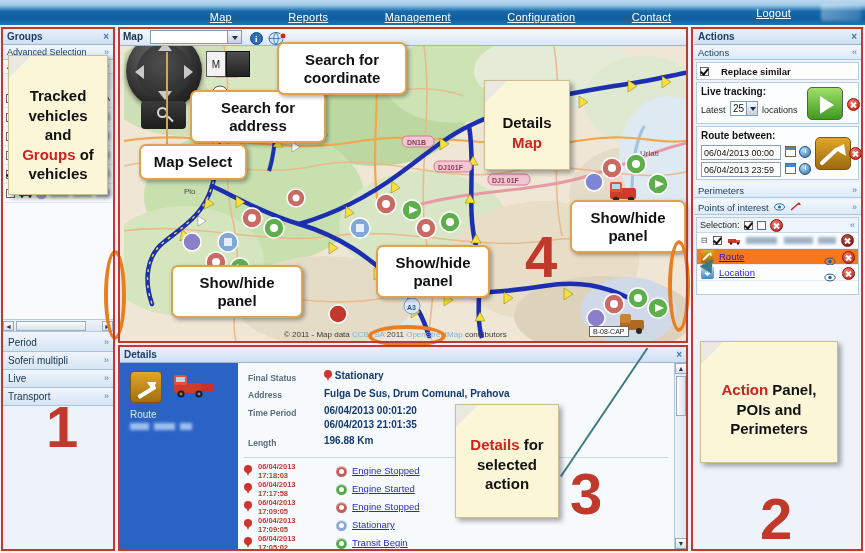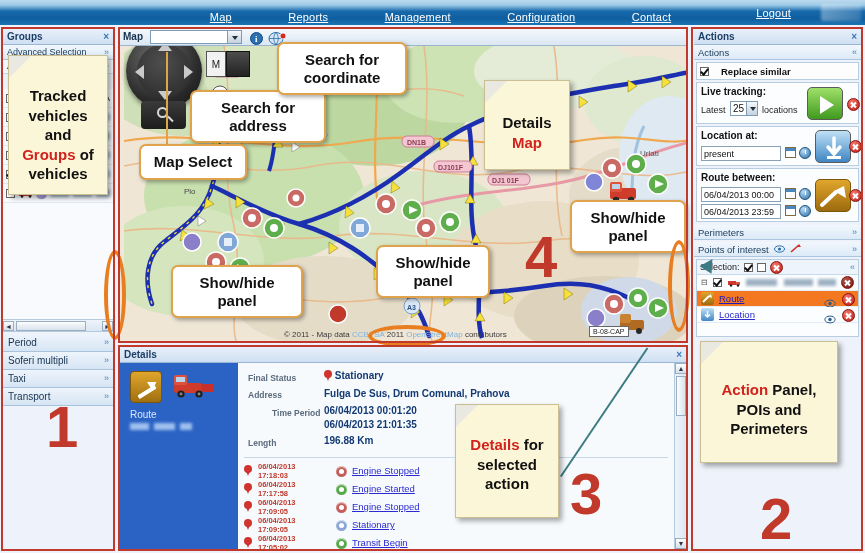--- a/index.html
+++ b/index.html
@@ -544,21 +544,21 @@
     <div class="grouplist">
       <div class="grow">
         <span>Period</span>
         <span class="chev">»</span>
       </div>
       <div class="grow">
         <span>Soferi multipli</span>
         <span class="chev">»</span>
       </div>
       <div class="grow">
-        <span>Taxi</span>
+        <span>Live</span>
         <span class="chev">»</span>
       </div>
       <div class="grow">
         <span>Transport</span>
         <span class="chev">»</span>
       </div>
     </div>
   </div>
 
   <div class="details">
@@ -585,21 +585,21 @@
     </div>
 
     <div class="det-right">
       <div class="kv" style="left:10px; top:10px;">Final Status</div>
       <div class="kvv" style="left:86px; top:7px;">
         <span class="pin"></span>
         <span>Stationary</span>
       </div>
       <div class="kv" style="left:10px; top:27px;">Address</div>
       <div class="kvv" style="left:86px; top:25px;">Fulga De Sus, Drum Comunal, Prahova</div>
-      <div class="kv" style="left:10px; top:45px;margin-left:24px;">Time Period</div>
+      <div class="kv" style="left:10px; top:45px;">Time Period</div>
       <div class="kvv" style="left:86px; top:42px;">06/04/2013 00:01:20</div>
       <div class="kvv" style="left:86px; top:56px;">06/04/2013 21:01:35</div>
       <div class="kv" style="left:10px; top:75px;">Length</div>
       <div class="kvv" style="left:86px; top:72px;">196.88 Km</div>
       <div class="divline" style="top:94px;"></div>
 
       <div class="evrow" style="top:100px;">
         <span class="pin evpin"></span>
         <div class="evdate">
           <span>06/04/2013</span><br>
@@ -678,33 +678,20 @@
         <span style="position:absolute;left:2px;top:1px;font-size:10px;color:#111;">25</span>
         <div style="position:absolute;right:0;top:0;width:11px;height:13px;background:linear-gradient(to bottom,#f6f8fa,#c3d2e0);border-left:1px solid #7f9bb3;">
           <div style="position:absolute;left:2.5px;top:5px;border-left:3px solid transparent;border-right:3px solid transparent;border-top:4px solid #22303d;"></div>
         </div>
       </div>
       <span class="tiny" style="position:absolute;left:65px;top:22px;">locations</span>
       <div class="bigbtn green" style="left:110px;top:4px;"></div>
       <div class="delx" style="left:150px;top:15px;"></div>
     </div>
 
-    <div class="box" style="height:40px;">
-      <div class="lbl-b" style="position:absolute;left:4px;top:3px;">Location at:</div>
-      <input class="txtin" style="position: absolute; left: 4px; top: 19px; width: 80px; height: 15px;" value="present">
-      <div class="calicon" style="left:88px;top:20px;"></div>
-      <div class="clkicon" style="left:102px;top:20px;"></div>
-      <div class="bigbtn blue" style="left:118px;top:3px;">
-        <svg width="36" height="33" viewBox="0 0 36 33" style="position:absolute;left:0;top:0;">
-          <path d="M18,7 L18,20 M12,16 L18,23 L24,16" stroke="#fff" stroke-width="3.5" fill="none" stroke-linecap="round"></path>
-          <rect x="11" y="25" width="14" height="3" fill="#fff"></rect>
-        </svg>
-      </div>
-      <div class="delx" style="left:152px;top:13px;"></div>
-    </div>
 
     <div class="box" style="height:54px;">
       <div class="lbl-b" style="position:absolute;left:4px;top:3px;">Route between:</div>
       <input class="txtin" style="position: absolute; left: 4px; top: 18px; width: 80px; height: 15px;" value="06/04/2013 00:00">
       <div class="calicon" style="left:88px;top:19px;"></div>
       <div class="clkicon" style="left:102px;top:19px;"></div>
       <input class="txtin" style="position: absolute; left: 4px; top: 35px; width: 80px; height: 15px;" value="06/04/2013 23:59">
       <div class="calicon" style="left:88px;top:36px;"></div>
       <div class="clkicon" style="left:102px;top:36px;"></div>
       <div style="position:absolute;left:118px;top:10px;width:36px;height:33px;border-radius:5px;border:1px solid #7e5608;background:linear-gradient(to bottom,#e0a62c,#9c6a0e);">

